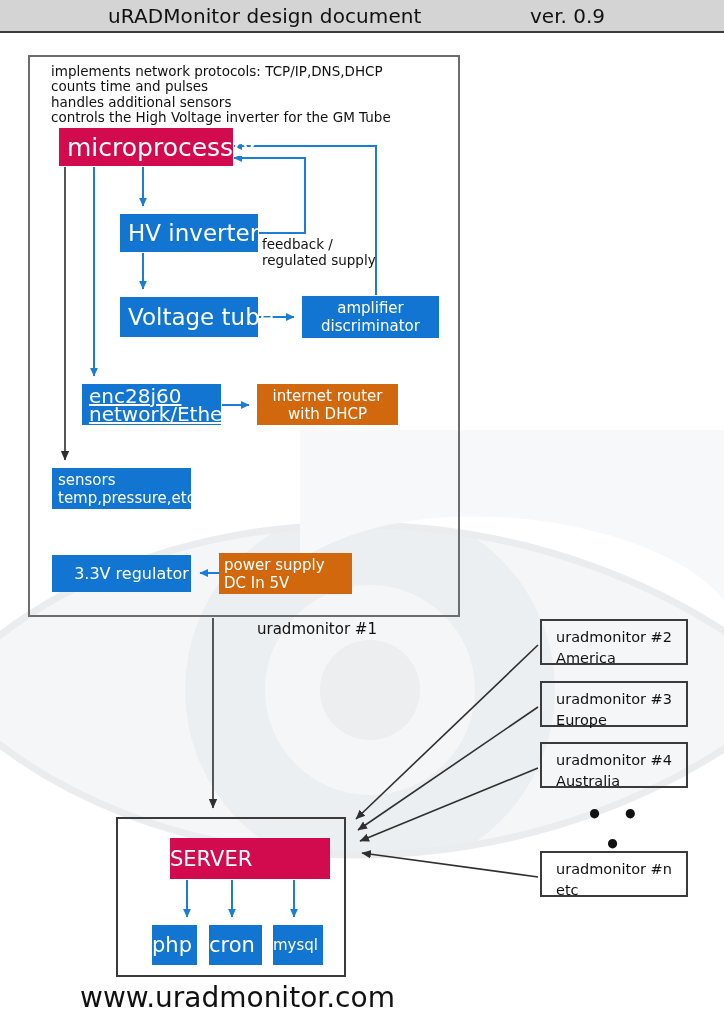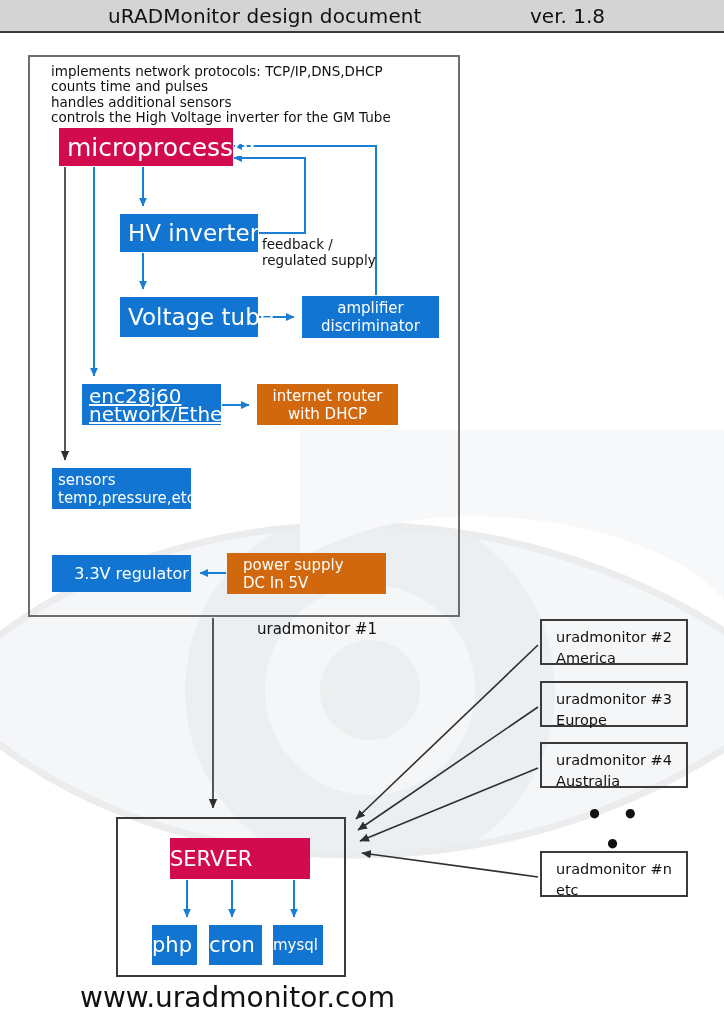--- a/index.html
+++ b/index.html
@@ -121,22 +121,22 @@
   }
   #node-sensors {
     left: 52px; top: 468px; width: 139px; height: 41px;
     padding-left: 6px; font-size: 15px; line-height: 18px;
   }
   #node-regulator {
     left: 52px; top: 555px; width: 139px; height: 37px;
     justify-content: center; text-align: center; font-size: 16px; padding-left: 20px;
   }
   #node-psu {
-    left: 227px; top: 553px; width: 159px; height: 41px;
-    padding-left: 16px; font-size: 15px; line-height: 18px;
+    left: 219px; top: 553px; width: 133px; height: 41px;
+    padding-left: 5px; font-size: 15px; line-height: 18px;
   }
 
   
   .freetext {
     position: absolute;
     font-size: 13.5px;
     line-height: 15.5px;
     color: #111;
     white-space: pre;
   }
@@ -179,21 +179,21 @@
     position: absolute;
     left: 116px;
     top: 817px;
     width: 230px;
     height: 160px;
     border: 2px solid #3b3b3b;
     box-sizing: border-box;
     background: transparent;
   }
   #node-server {
-    left: 162px; top: 838px; width: 140px; height: 41px;
+    left: 162px; top: 838px; width: 160px; height: 41px;
     justify-content: center; font-size: 21px;
   }
   #node-php {
     left: 152px; top: 925px; width: 45px; height: 40px;
     justify-content: center; font-size: 21px;
   }
   #node-cron {
     left: 209px; top: 925px; width: 53px; height: 40px;
     justify-content: center; font-size: 21px;
   }
@@ -236,21 +236,21 @@
       <circle cx="370" cy="690" r="105" fill="#f4f6f8"></circle>
       <circle cx="370" cy="690" r="50" fill="#eceeef"></circle>
     </g>
     <path d="M -60 690 C 140 470, 560 470, 800 690" fill="none" stroke="#eaecee" stroke-width="7"></path>
     <path d="M -60 690 C 140 910, 560 910, 800 690" fill="none" stroke="#eaecee" stroke-width="7"></path>
     <path d="M 300 560 C 420 480, 660 520, 724 600 L 724 430 L 300 430 Z" fill="#f7f8f9"></path>
   </svg>
 
   <div id="header-bar"></div>
   <div id="header-title">uRADMonitor design document</div>
-  <div id="header-version">ver. 1.8</div>
+  <div id="header-version">ver. 0.9</div>
 
   <div id="device-box"></div>
   <div class="notes">implements network protocols: TCP/IP,DNS,DHCP
 counts time and pulses
 handles additional sensors
 controls the High Voltage inverter for the GM Tube</div>
 
   <svg id="connectors" viewBox="0 0 724 1024" xmlns="http://www.w3.org/2000/svg">
     <defs>
       <marker id="ar-blue" markerWidth="9" markerHeight="9" refX="8" refY="4.5" orient="auto" markerUnits="userSpaceOnUse">

